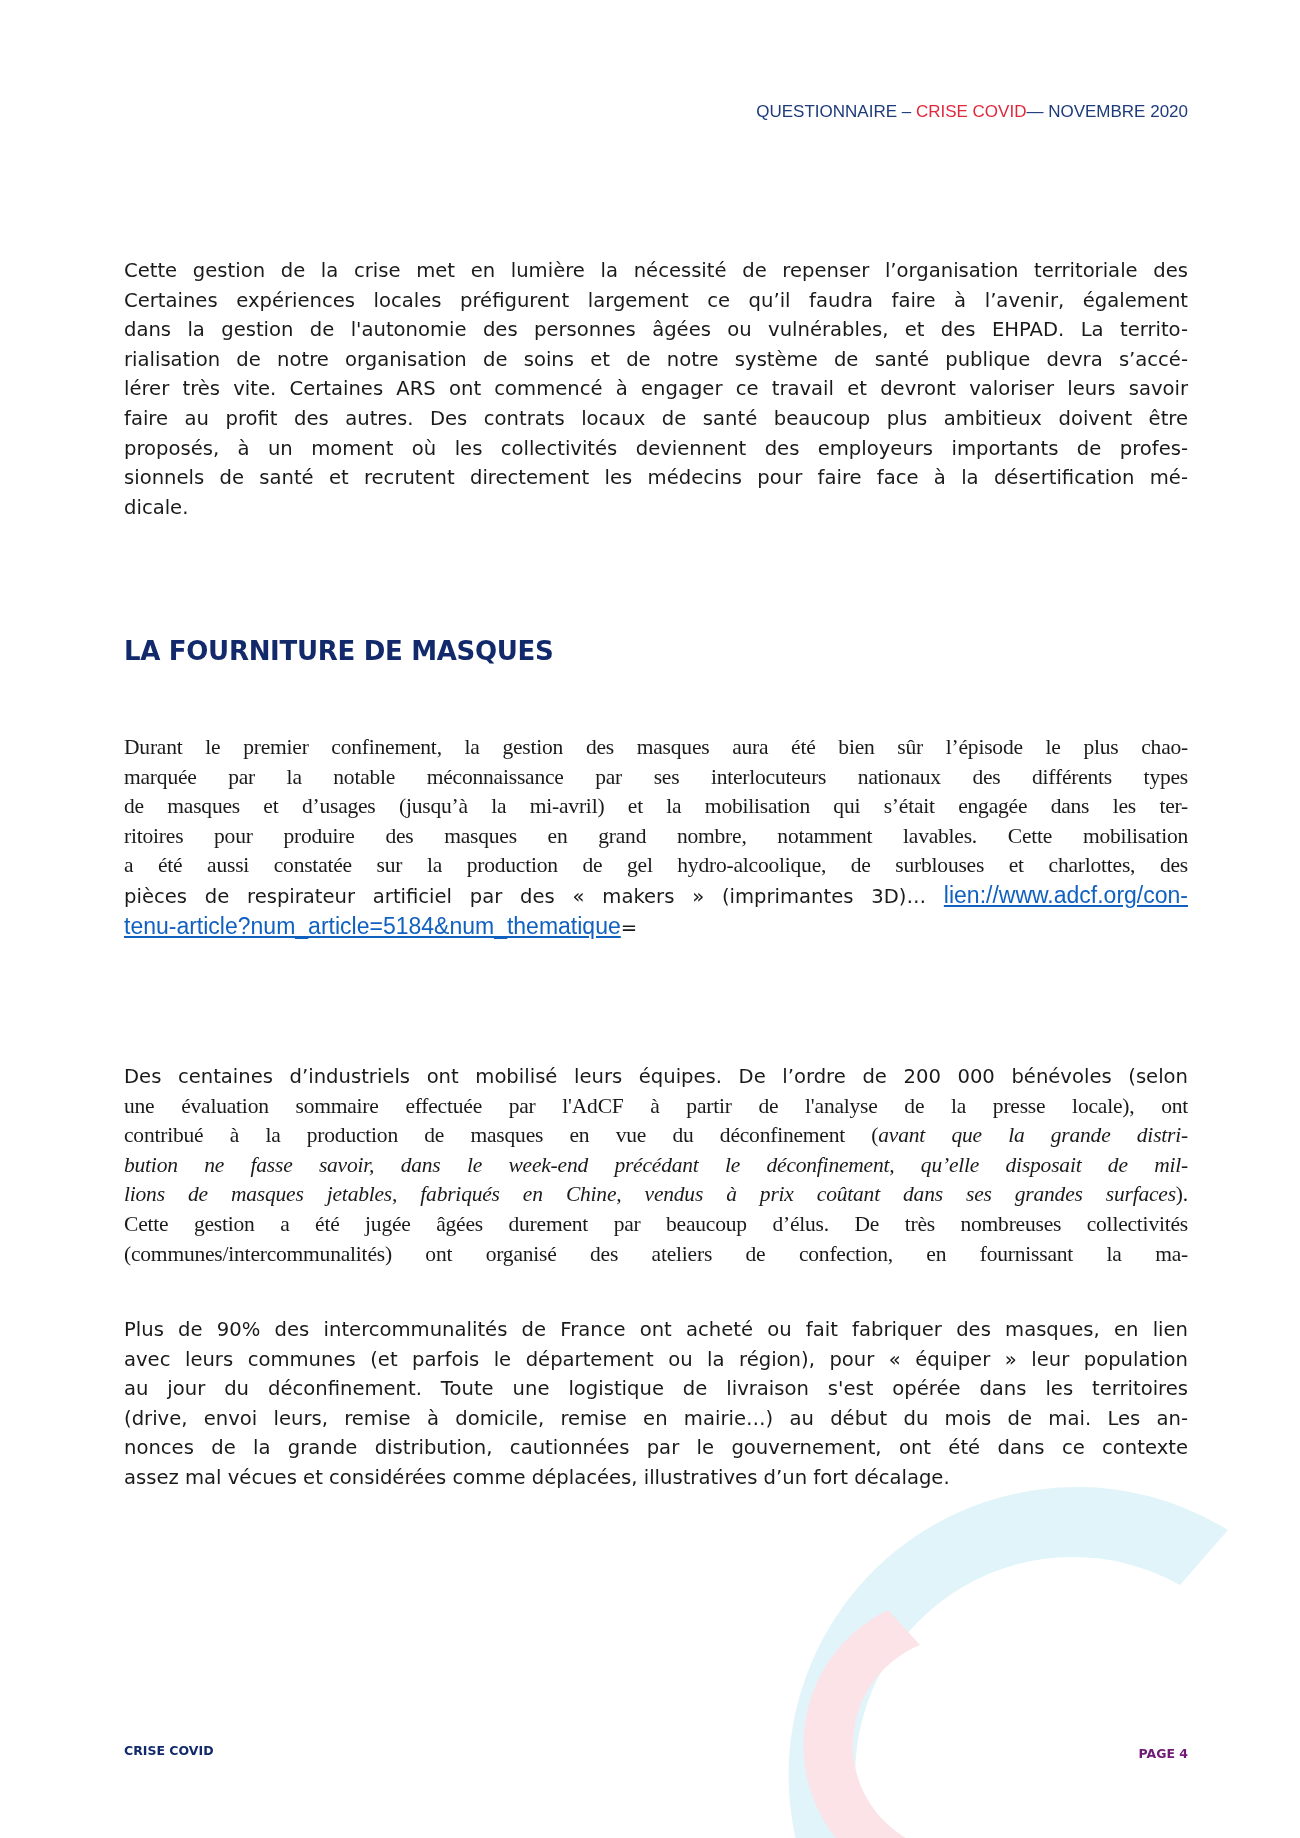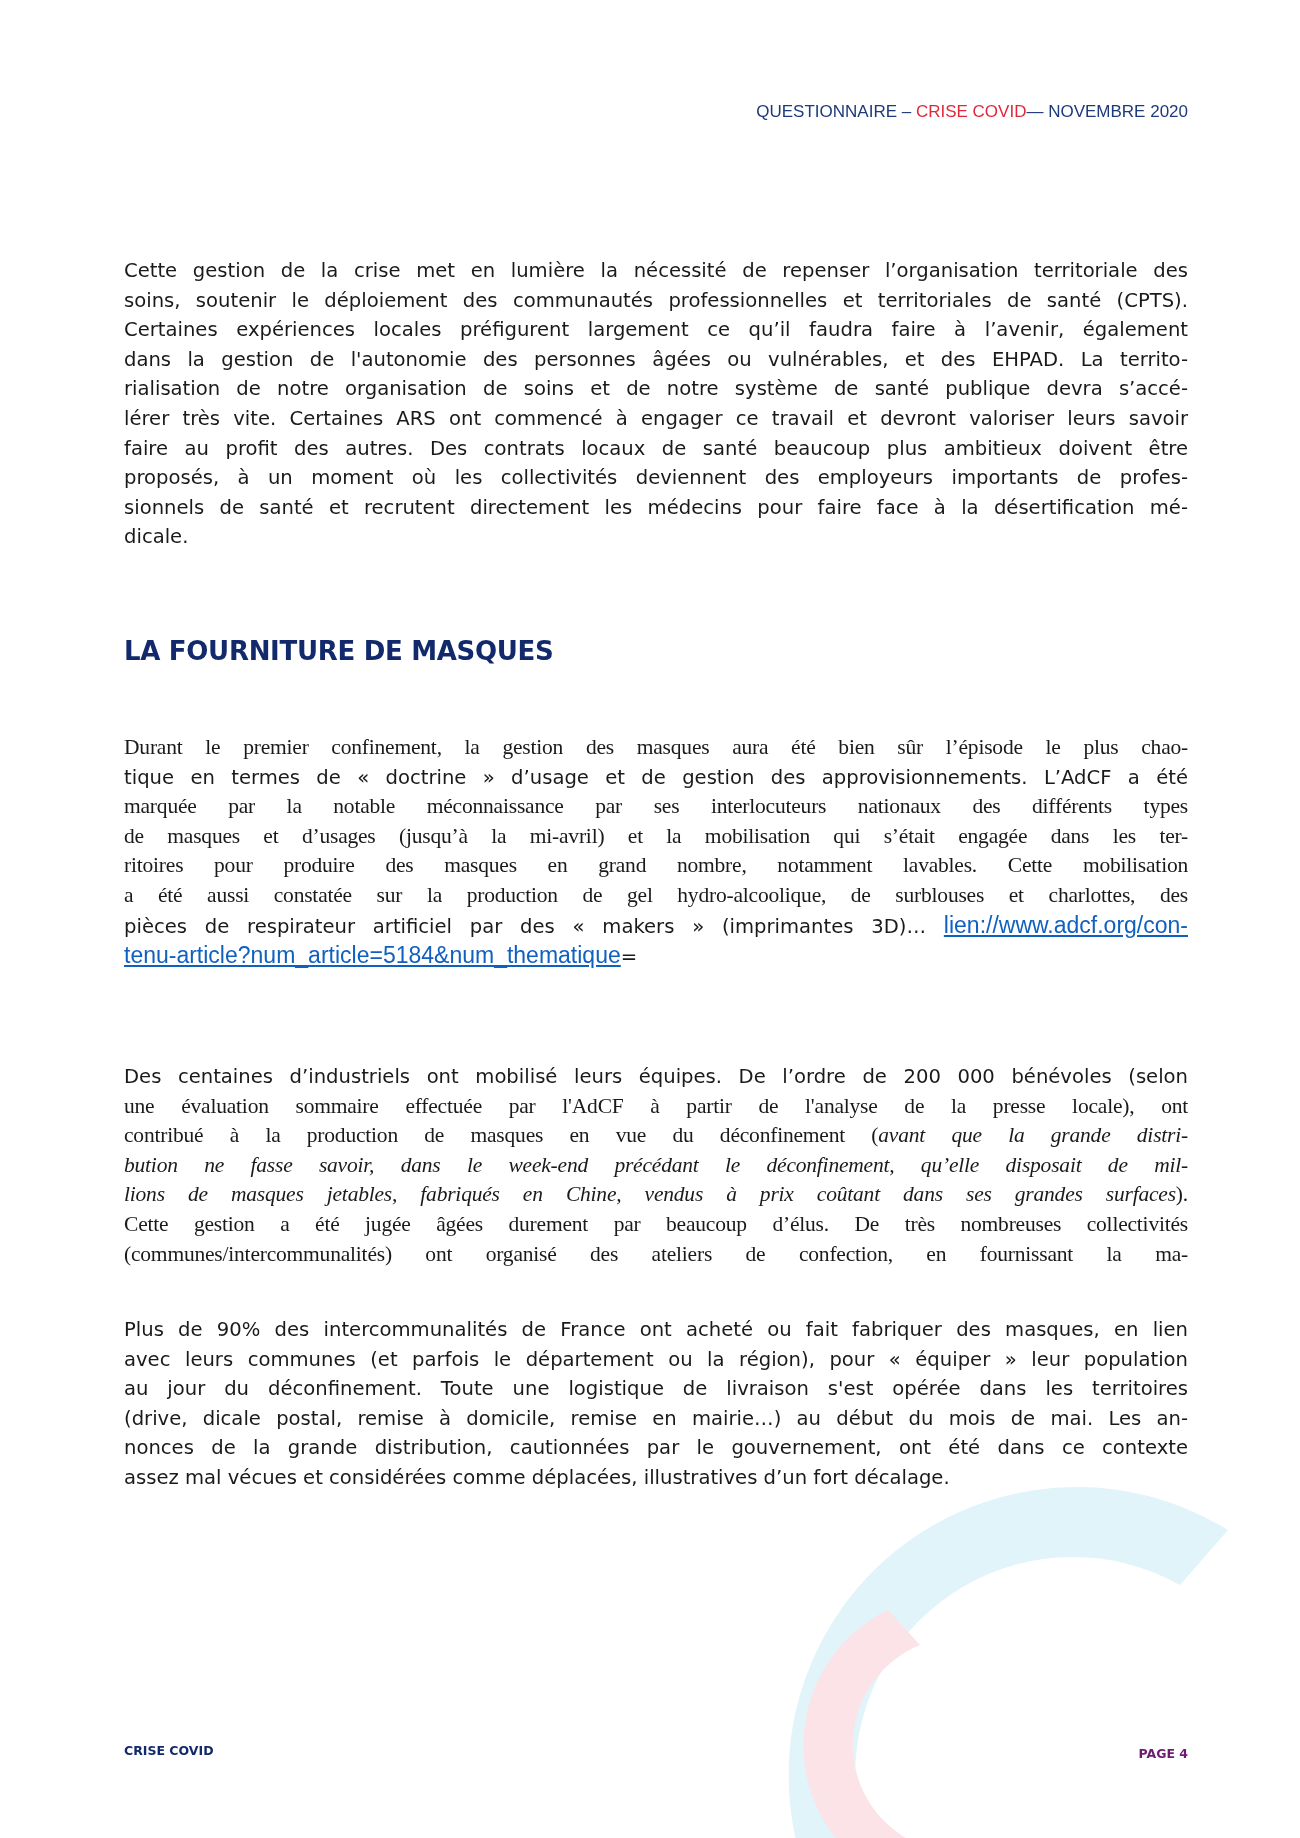--- a/index.html
+++ b/index.html
@@ -30,36 +30,34 @@
   <path d="M 1228 1530 A 288 288 0 1 0 1228 2020 L 1180 1965 A 218 218 0 1 1 1180 1585 Z" fill="#e0f4fa"></path>
   <path d="M 888 1610 A 150 150 0 0 0 888 1880 L 920 1845 A 108 108 0 0 1 920 1645 Z" fill="#fbe3e8"></path>
 </svg>
 
 <div class="header">
   <span>QUESTIONNAIRE – </span><span class="red">CRISE COVID</span><span>— NOVEMBRE 2020</span>
 </div>
 
 <div class="content para" style="top:256px;">
   <span class="line">Cette gestion de la crise met en lumière la nécessité de repenser l’organisation territoriale des</span>
-  <span class="line">soins, soutenir le déploiement des communautés professionnelles et territoriales de santé (CPTS).</span>
   <span class="line">Certaines expériences locales préfigurent largement ce qu’il faudra faire à l’avenir, également</span>
   <span class="line">dans la gestion de l'autonomie des personnes âgées ou vulnérables, et des EHPAD. La territo-</span>
   <span class="line">rialisation de notre organisation de soins et de notre système de santé publique devra s’accé-</span>
   <span class="line">lérer très vite. Certaines ARS ont commencé à engager ce travail et devront valoriser leurs savoir</span>
   <span class="line">faire au profit des autres. Des contrats locaux de santé beaucoup plus ambitieux doivent être</span>
   <span class="line">proposés, à un moment où les collectivités deviennent des employeurs importants de profes-</span>
   <span class="line">sionnels de santé et recrutent directement les médecins pour faire face à la désertification mé-</span>
   <span class="line last">dicale.</span>
 </div>
 
 <div class="heading">LA FOURNITURE DE MASQUES</div>
 
 <div class="content para" style="top:733px;">
   <span class="line cond">Durant le premier confinement, la gestion des masques aura été bien sûr l’épisode le plus chao-</span>
-  <span class="line">tique en termes de « doctrine » d’usage et de gestion des approvisionnements. L’AdCF a été</span>
   <span class="line cond">marquée par la notable méconnaissance par ses interlocuteurs nationaux des différents types</span>
   <span class="line cond">de masques et d’usages (jusqu’à la mi-avril) et la mobilisation qui s’était engagée dans les ter-</span>
   <span class="line cond">ritoires pour produire des masques en grand nombre, notamment lavables. Cette mobilisation</span>
   <span class="line cond">a été aussi constatée sur la production de gel hydro-alcoolique, de surblouses et charlottes, des</span>
   <span class="line"><span>pièces de respirateur artificiel par des « makers » (imprimantes 3D)… </span><a class="link">lien://www.adcf.org/con-</a></span>
   <span class="line last"><a class="link">tenu-article?num_article=5184&amp;num_thematique</a><span>=</span></span>
 </div>
 
 <div class="content para" style="top:1034px;margin-top:28px;">
   <span class="line">Des centaines d’industriels ont mobilisé leurs équipes. De l’ordre de 200 000 bénévoles (selon</span>
@@ -68,19 +66,19 @@
   <span class="line cond it">bution ne fasse savoir, dans le week-end précédant le déconfinement, qu’elle disposait de mil-</span>
   <span class="line cond"><span class="it">lions de masques jetables, fabriqués en Chine, vendus à prix coûtant dans ses grandes surfaces</span><span>).</span></span>
   <span class="line cond">Cette gestion a été jugée âgées durement par beaucoup d’élus. De très nombreuses collectivités</span>
   <span class="line cond">(communes/intercommunalités) ont organisé des ateliers de confection, en fournissant la ma-</span>
 </div>
 
 <div class="content para" style="top:1315px;">
   <span class="line">Plus de 90% des intercommunalités de France ont acheté ou fait fabriquer des masques, en lien</span>
   <span class="line">avec leurs communes (et parfois le département ou la région), pour « équiper » leur population</span>
   <span class="line">au jour du déconfinement. Toute une logistique de livraison s'est opérée dans les territoires</span>
-  <span class="line">(drive, dicale postal, remise à domicile, remise en mairie…) au début du mois de mai. Les an-</span>
+  <span class="line">(drive, envoi leurs, remise à domicile, remise en mairie…) au début du mois de mai. Les an-</span>
   <span class="line">nonces de la grande distribution, cautionnées par le gouvernement, ont été dans ce contexte</span>
   <span class="line last">assez mal vécues et considérées comme déplacées, illustratives d’un fort décalage.</span>
 </div>
 
 <div class="footer-left">CRISE COVID</div>
 <div class="footer-right">PAGE 4</div>
 
 </body></html>

